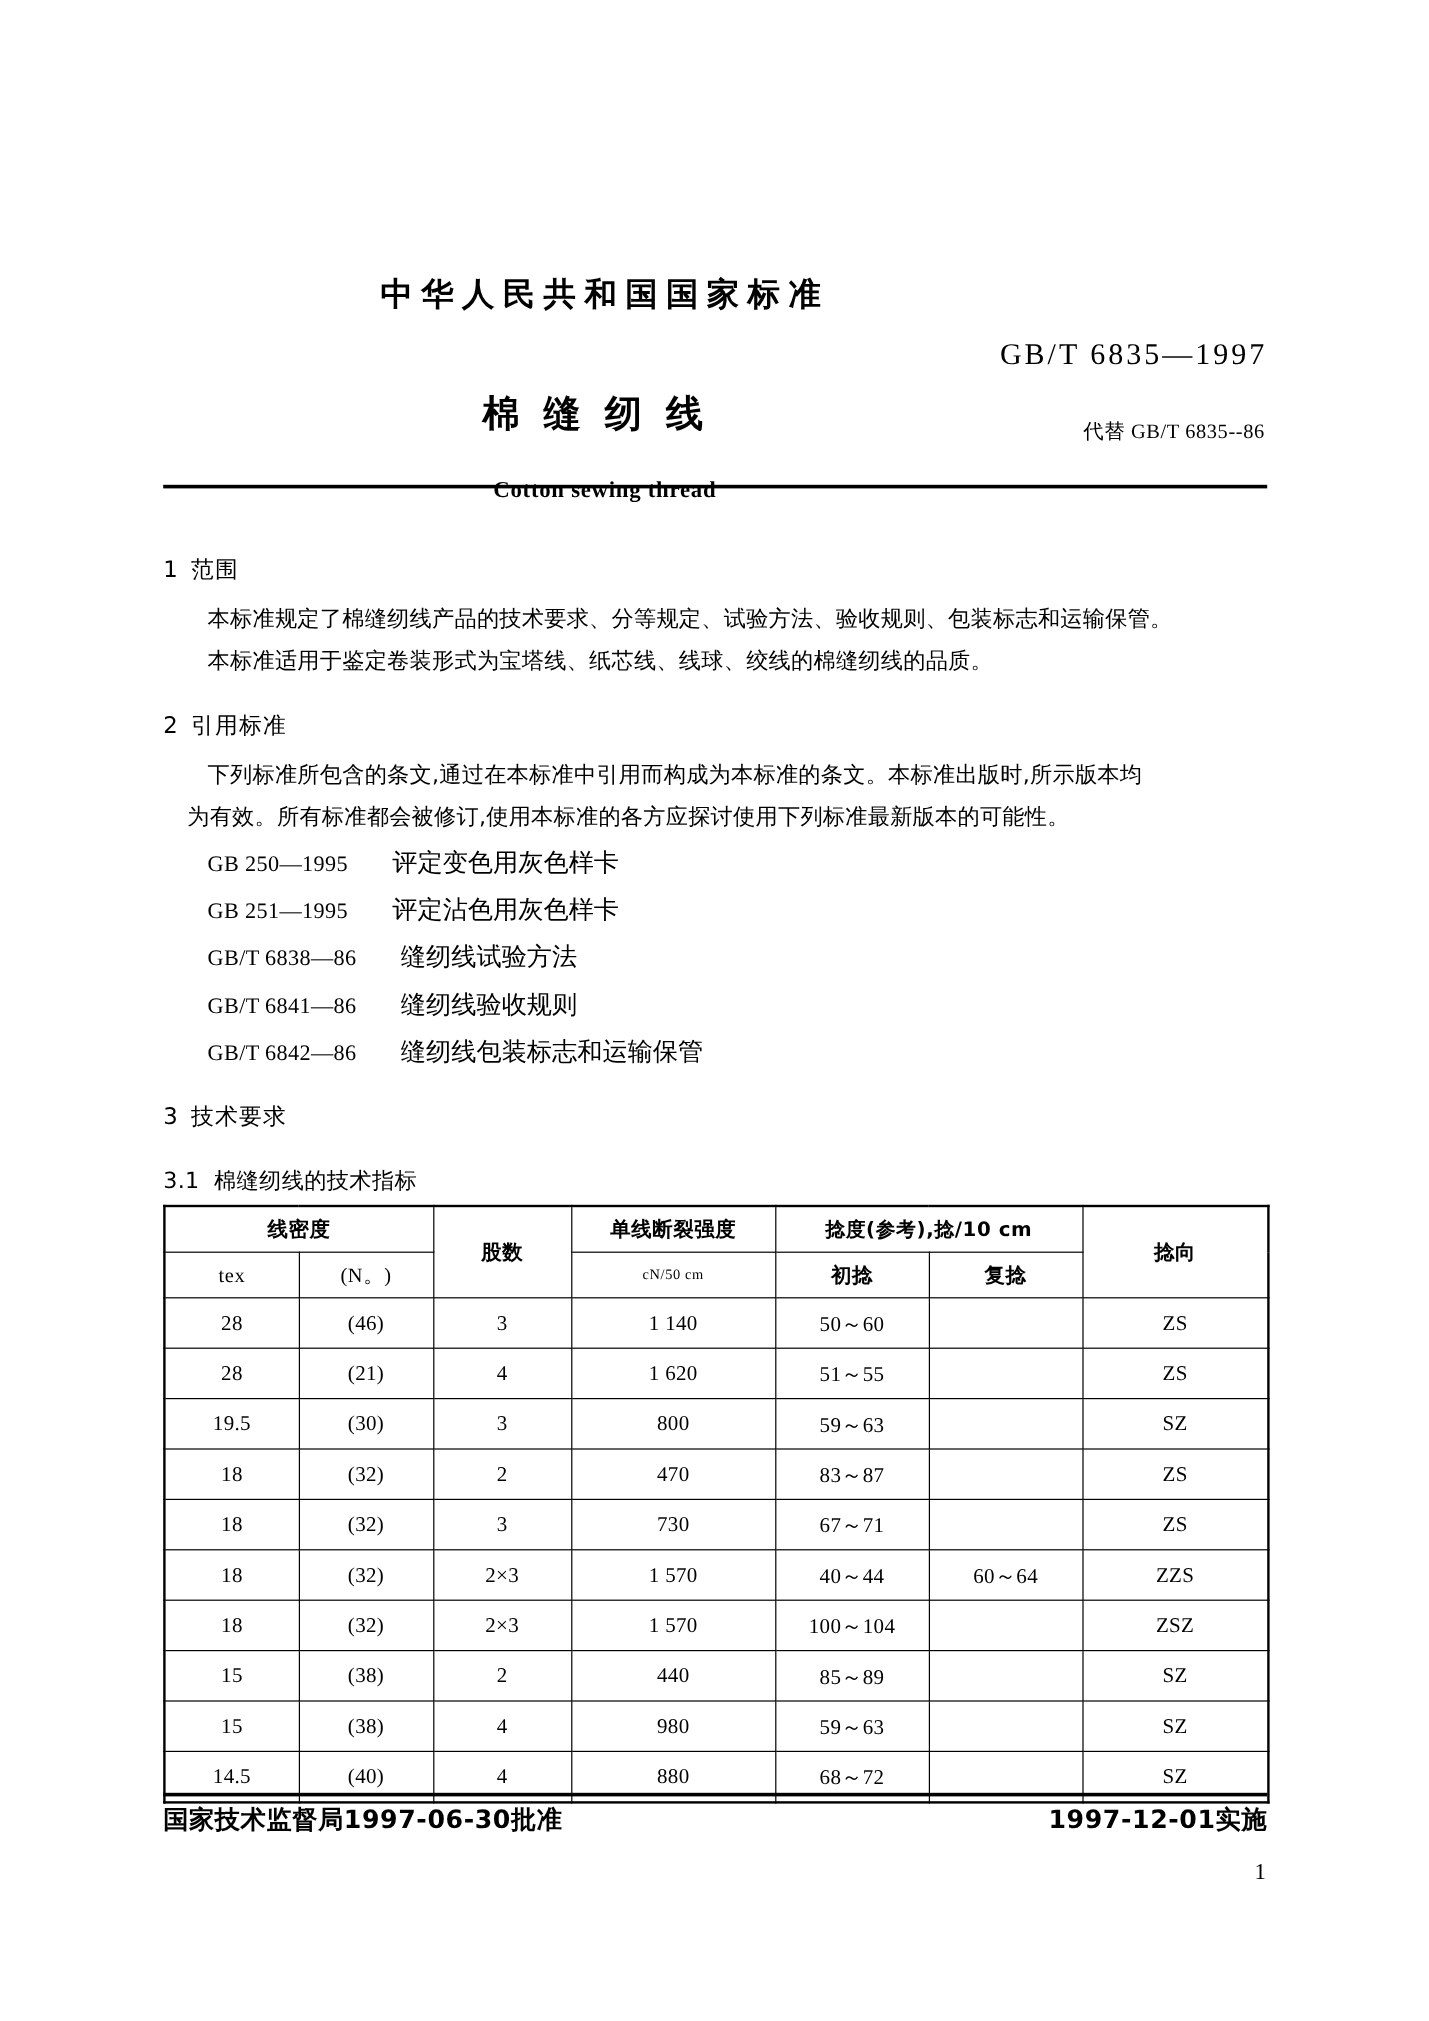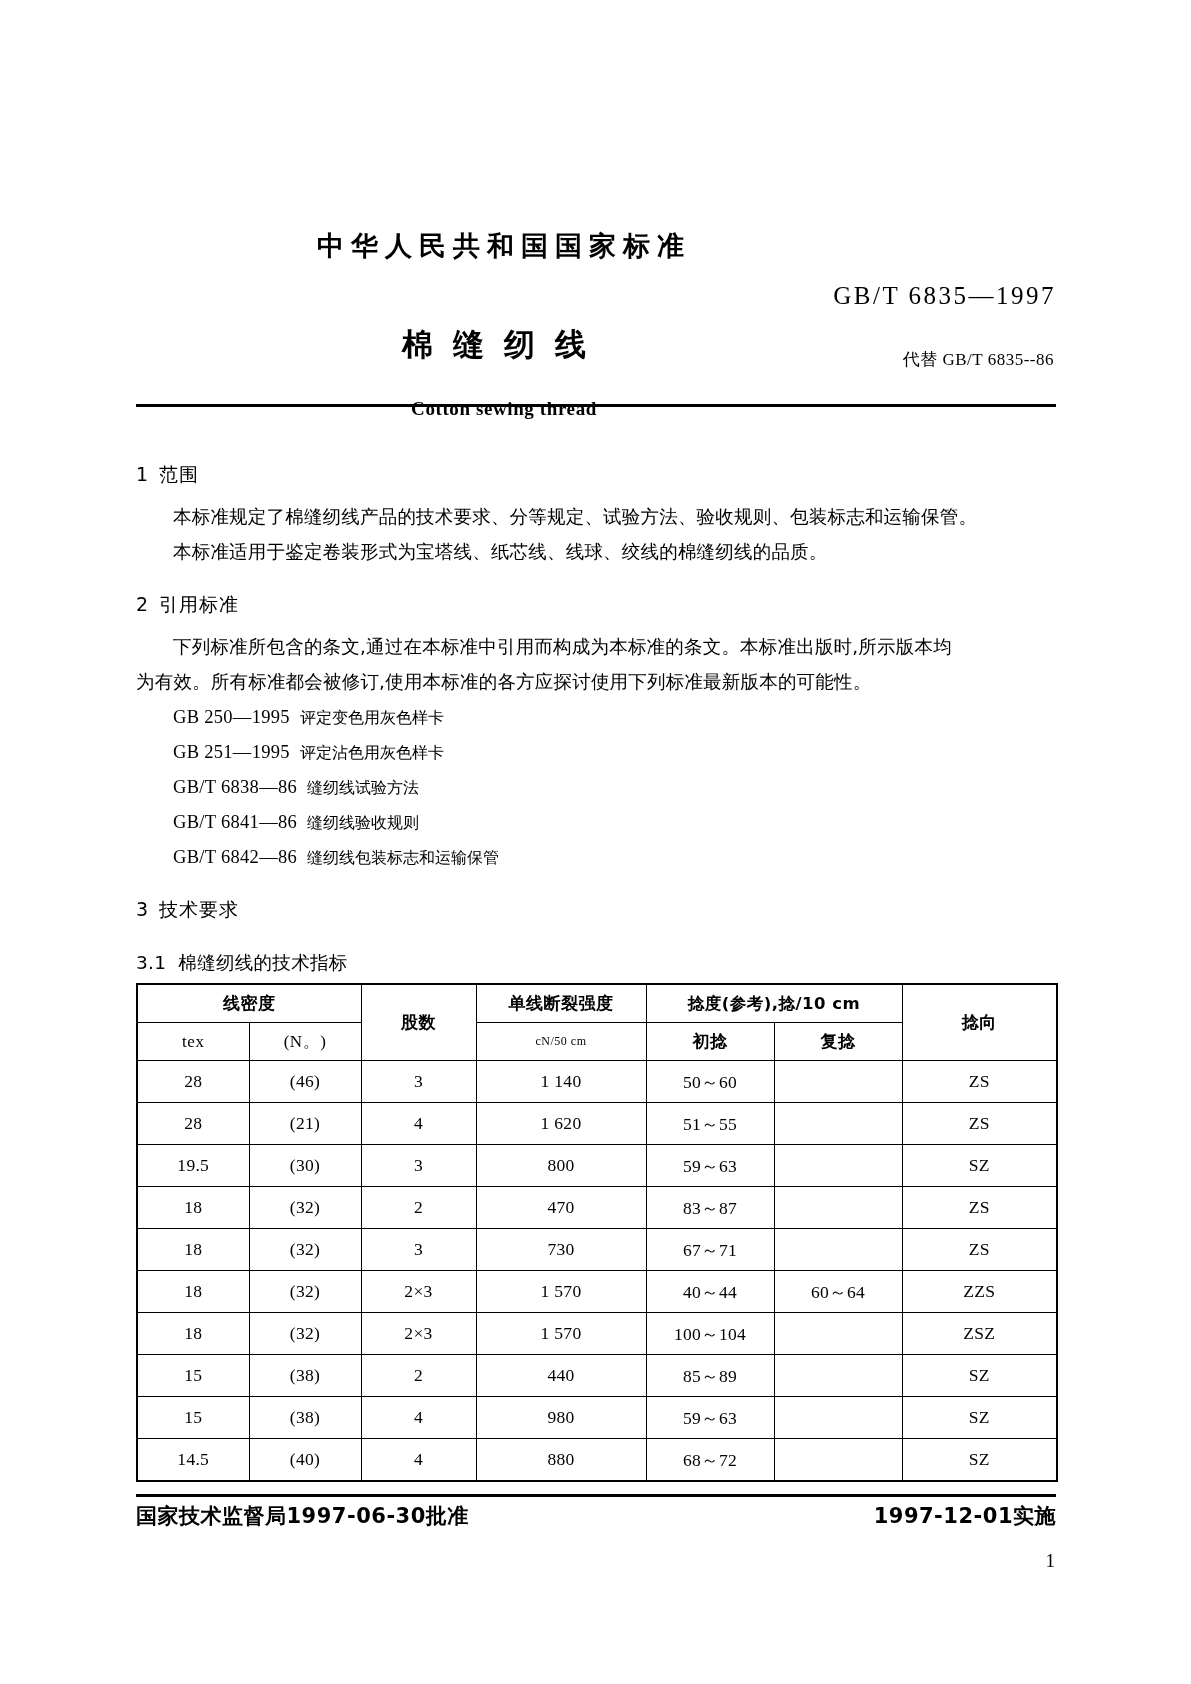--- a/index.html
+++ b/index.html
@@ -110,39 +110,39 @@
   h2.sec .num { margin-right: 10px; }
 
   p.para {
     font-family: "DejaVu Sans", "Liberation Sans", sans-serif;
     font-size: 18.5px;
     margin: 0 0 5px 0;
     line-height: 1.62;
     text-indent: 37px;
     letter-spacing: 0.2px;
   }
-  p.para.cont { text-indent: 0; }
+  p.para.cont { text-indent: 0; margin-left: 20px; }
   .gap { height: 20px; }
   .gap-sm { height: 13px; }
 
   .ref-list { margin: 0; padding: 0; list-style: none; }
   .ref-list li {
     margin: 0 0 4px 0;
     padding-left: 37px;
     line-height: 1.68;
     font-size: 18.5px;
   }
   .ref-list li .code {
     font-family: "Liberation Serif", serif;
     letter-spacing: 0.3px;
   }
   .ref-list li .name {
     font-family: "DejaVu Sans", "Liberation Sans", sans-serif;
-    margin-left: 10px;
-    font-size: 16px;
+    margin-left: 37px;
+    font-size: 21px;
   }
 
   h3.subsec {
     font-family: "DejaVu Sans", "Liberation Sans", sans-serif;
     font-size: 18.5px;
     font-weight: normal;
     margin: 0 0 8px 0;
     letter-spacing: 0.3px;
   }
   h3.subsec .num { margin-right: 12px; }

